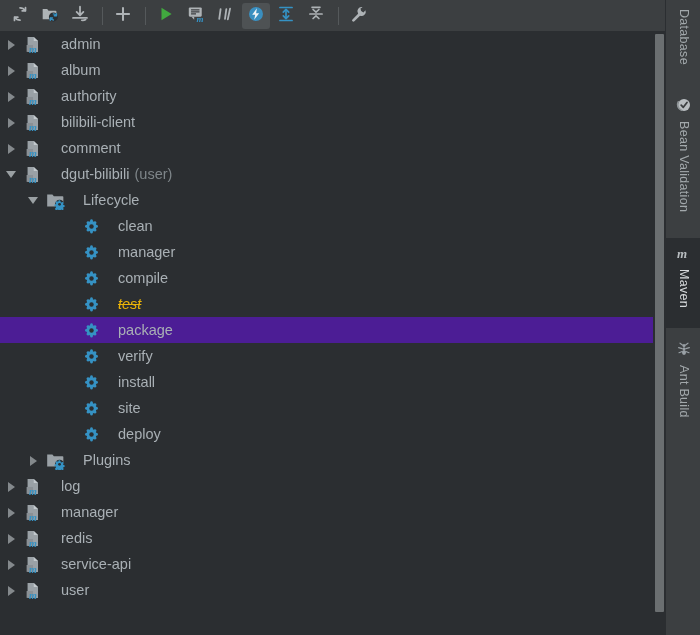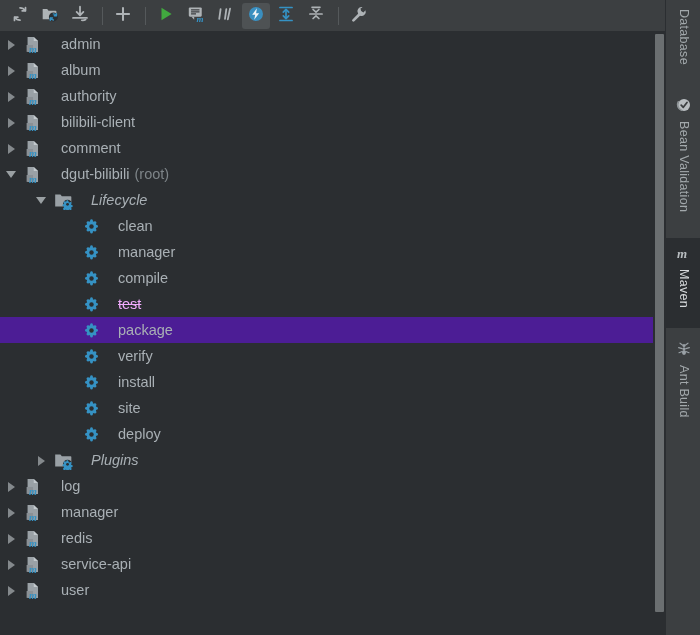--- a/index.html
+++ b/index.html
@@ -63,26 +63,26 @@
   .arrow.open::after {
     content: ""; position: absolute;
     left: 1px; top: 3px;
     border-top: 7px solid #9aa0a3;
     border-left: 5px solid transparent;
     border-right: 5px solid transparent;
   }
   .arrow.none { }
   .ico { flex: 0 0 auto; display: flex; align-items: center; justify-content: center; }
   .label { margin-left: 18px; }
-  .label.strike { text-decoration: line-through; color: #f0abfc; }
+  .label.strike { text-decoration: line-through; color: #eab308; font-style: italic; }
   .sub { color: #7e8589; margin-left: 5px; }
 
   
   .lvl1 { padding-left: 5px; }
-  .lvl2 { padding-left: 35px; font-style: italic; }
+  .lvl2 { padding-left: 27px; }
   .lvl3 { padding-left: 68px; }
 
   
   #scrollbar-track {
     position: absolute; right: 0; top: 0;
     width: 12px; height: 604px;
     background: #2b2e31;
   }
   #scrollbar-thumb {
     position: absolute; left: 2px; top: 3px;
@@ -277,21 +277,21 @@
           <span class="arrow open"></span>
           <span class="ico" style="margin-left: 6px;">
             <svg width="19" height="19" viewBox="0 0 16 16" xmlns="http://www.w3.org/2000/svg">
               <path d="M3 1.6h5.2l3.6 3.5v9.3H3z" fill="#9aa1a6"></path>
               <path d="M8.2 1.6 11.8 5.1H8.2z" fill="#c3c9cd"></path>
               <rect x="2.2" y="8.4" width="5.4" height="5.8" fill="#8b9196"></rect>
               <text x="4.2" y="15.3" font-family="Liberation Serif, serif" font-style="italic" font-weight="bold" font-size="8.5" fill="#3592c4">m</text>
             </svg>
           </span>
           <span class="label">dgut-bilibili</span>
-          <span class="sub">(root)</span>
+          <span class="sub">(user)</span>
         </div>
         <div class="row lvl2">
           <span class="arrow open"></span>
           <span class="ico" style="margin-left: 6px;">
             <svg width="19" height="19" viewBox="0 0 16 16" xmlns="http://www.w3.org/2000/svg">
               <path d="M1 3h4.4l1.2 1.5h7.4a.6.6 0 0 1 .6.6v7.3a.6.6 0 0 1-.6.6H1z" fill="#9aa1a6"></path>
               <circle cx="11.4" cy="11.2" r="3.8" fill="#2b2e31"></circle>
               <path d="M11.4 8.1a.9.9 0 0 1 .9.8l.1.5.6.3.5-.3a.9.9 0 0 1 1.2 1.2l-.3.5.3.6.5.1a.9.9 0 0 1 0 1.7l-.5.1-.3.6.3.5a.9.9 0 0 1-1.2 1.2l-.5-.3-.6.3-.1.5a.9.9 0 0 1-1.7 0l-.1-.5-.6-.3-.5.3A.9.9 0 0 1 8.2 14l.3-.5-.3-.6-.5-.1a.9.9 0 0 1 0-1.7l.5-.1.3-.6-.3-.5a.9.9 0 0 1 1.2-1.2l.5.3.6-.3.1-.5a.9.9 0 0 1 .8-.8z" fill="#3592c4"></path>
               <circle cx="11.4" cy="11.2" r="1.2" fill="#2b2e31"></circle>
             </svg>

